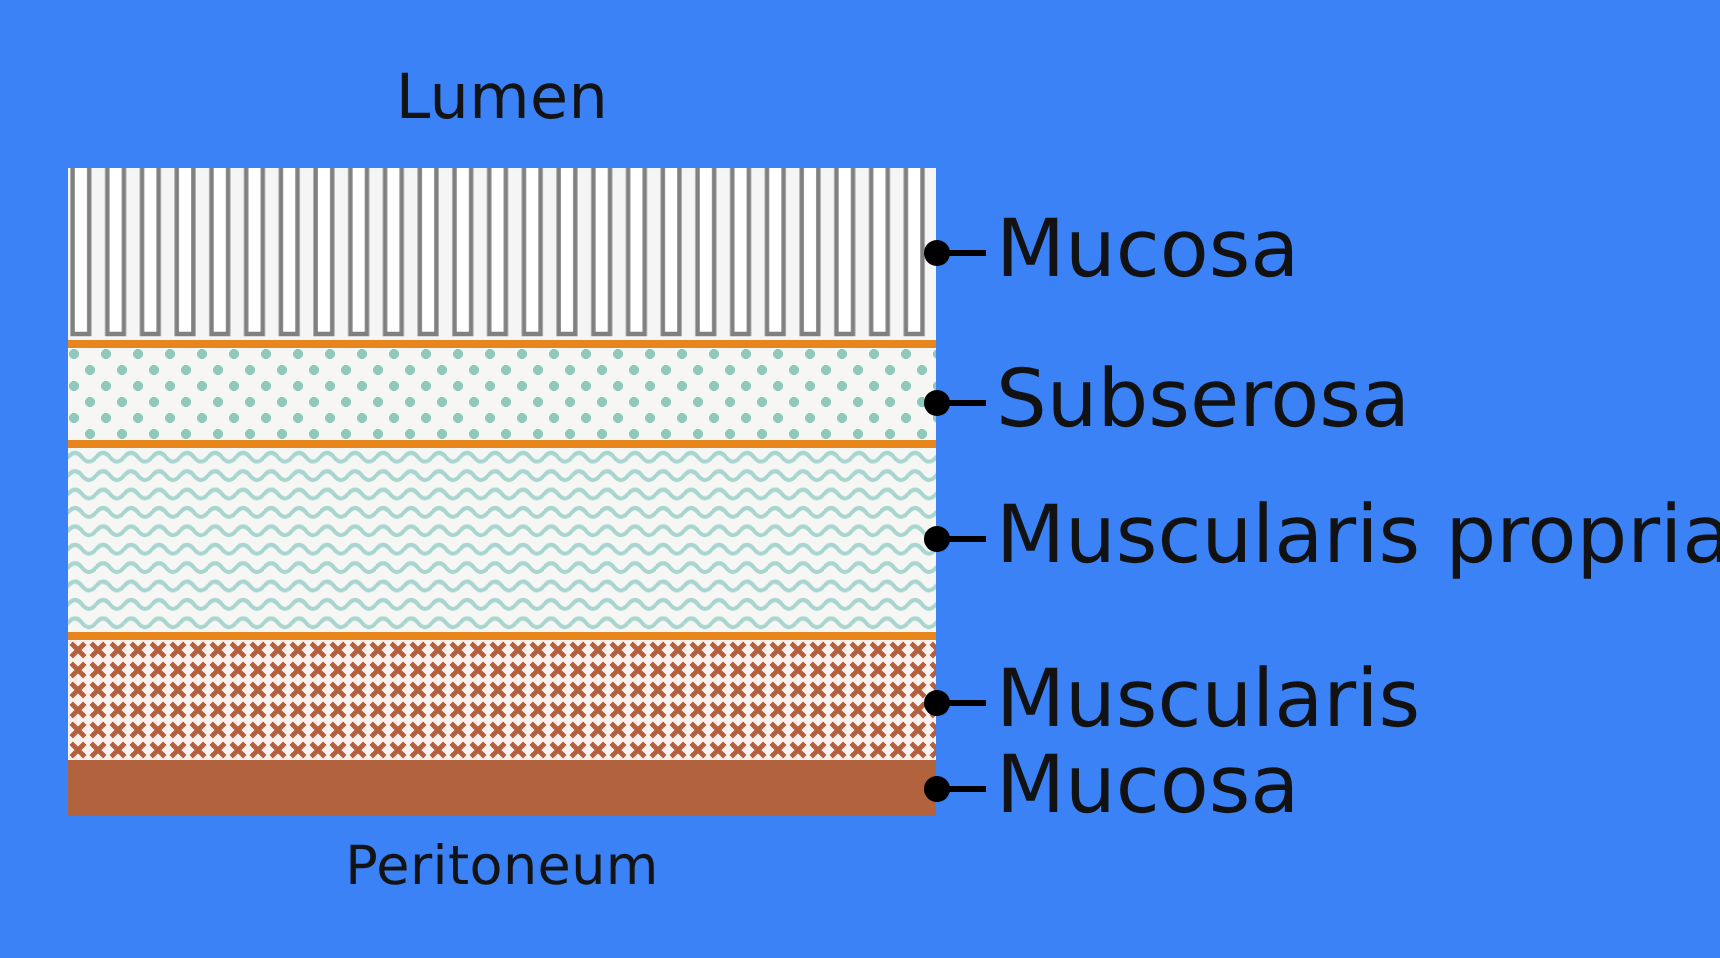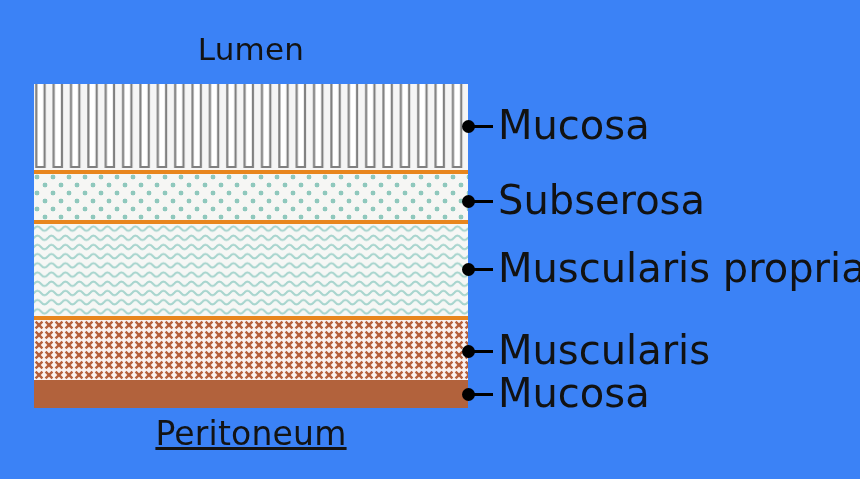--- a/index.html
+++ b/index.html
@@ -38,26 +38,25 @@
     white-space: nowrap;
   }
 
   
   .peritoneum-title {
     position: absolute;
     left: 34px;
     top: 415px;
     width: 434px;
     text-align: center;
-    font-size: 33px;
+    font-size: 27px;
     line-height: 38px;
     letter-spacing: 0.2px;
     color: #131313;
     white-space: nowrap;
-    text-decoration: underline;
   }
 
   
   .wall-stack {
     position: absolute;
     left: 34px;
     top: 84px;
     width: 434px;
     height: 324px;
   }

